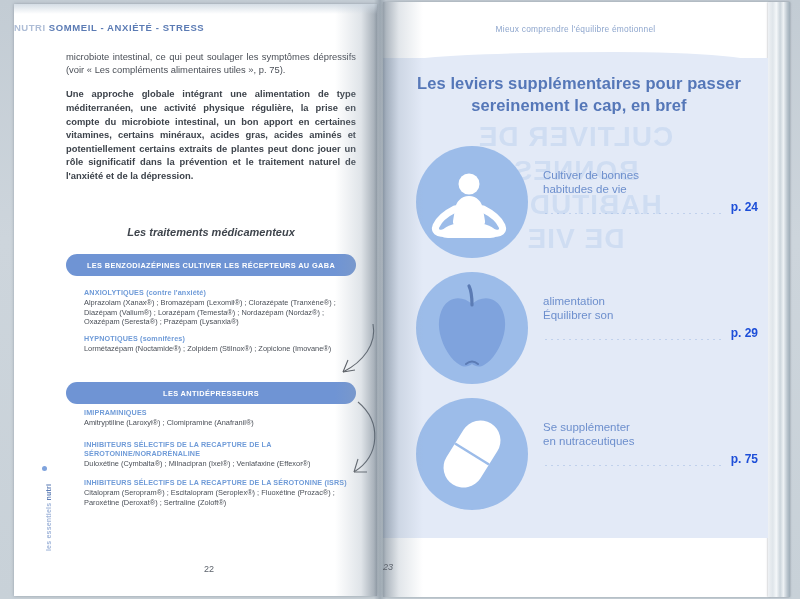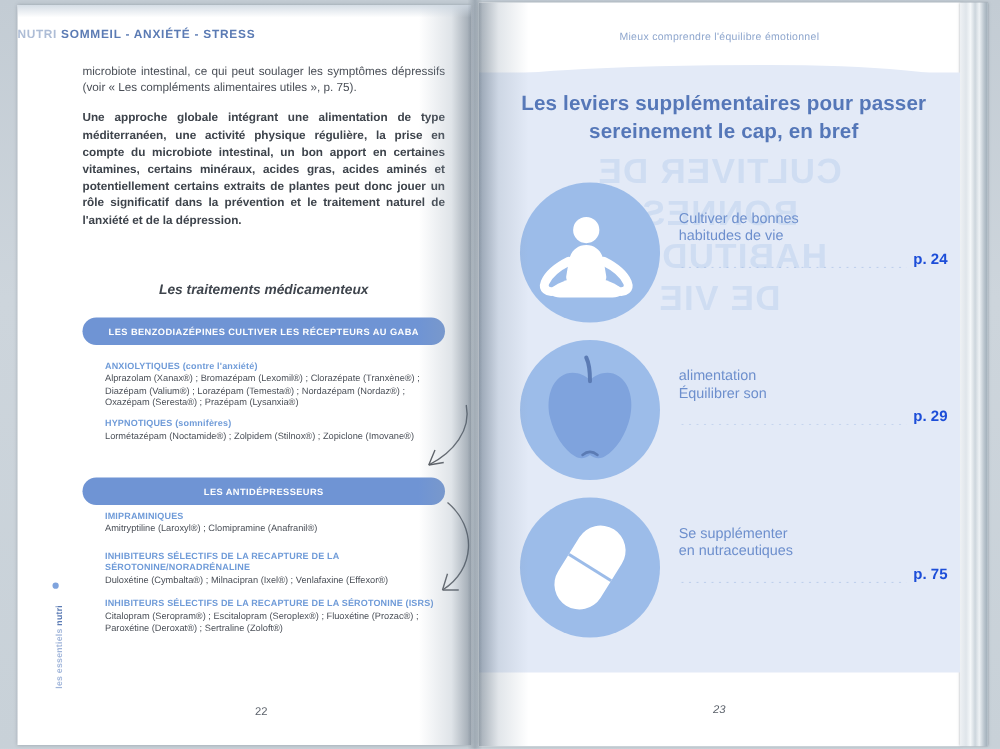--- a/index.html
+++ b/index.html
@@ -179,21 +179,21 @@
   .dots{
     flex:1;height:9px;
     background-image:radial-gradient(circle,#8fadde 1px,transparent 1.2px);
     background-size:6px 9px;background-position:0 5px;background-repeat:repeat-x;
   }
   .pg{
     margin-left:6px;color:#1d4ed8;font-size:12px;font-weight:700;white-space:nowrap;
   }
 
   .pgnum-r{
-    position:absolute;left:0;top:560px;width:385px;text-align:center;
+    position:absolute;left:0;top:560px;width:385px;
     font-size:9px;color:#5c626b;z-index:8;font-style:italic;
   }
 </style>
 </head>
 <body>
 
 <div class="spread">
   <div class="backdrop"></div>
 
   <div class="page-left">

